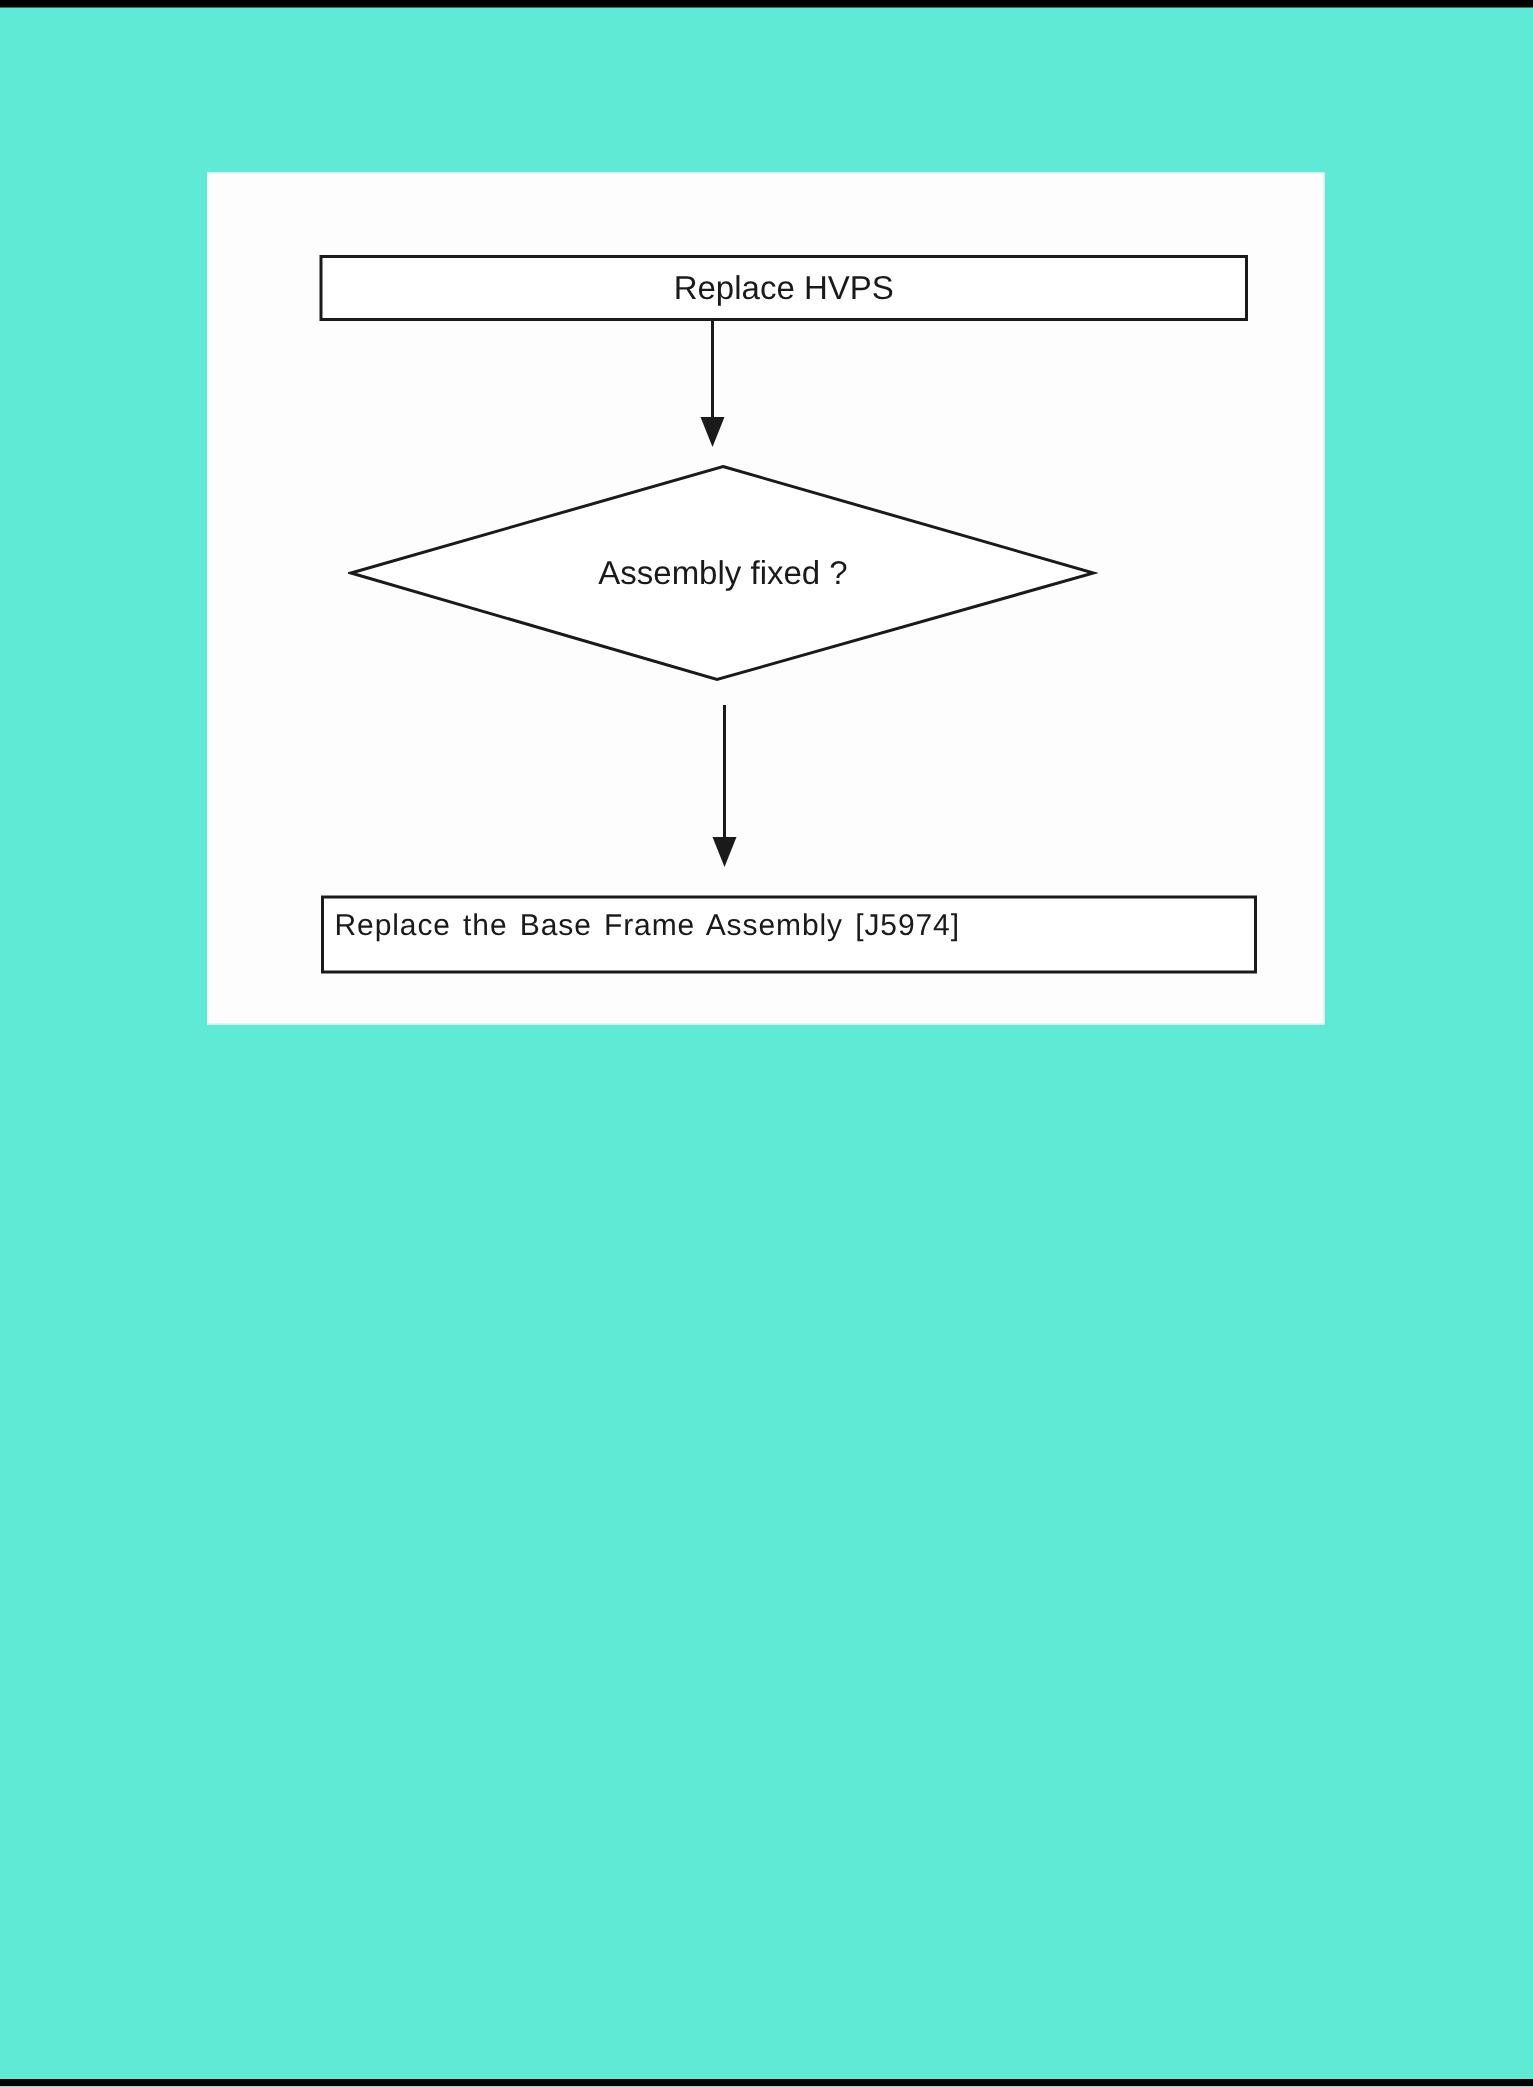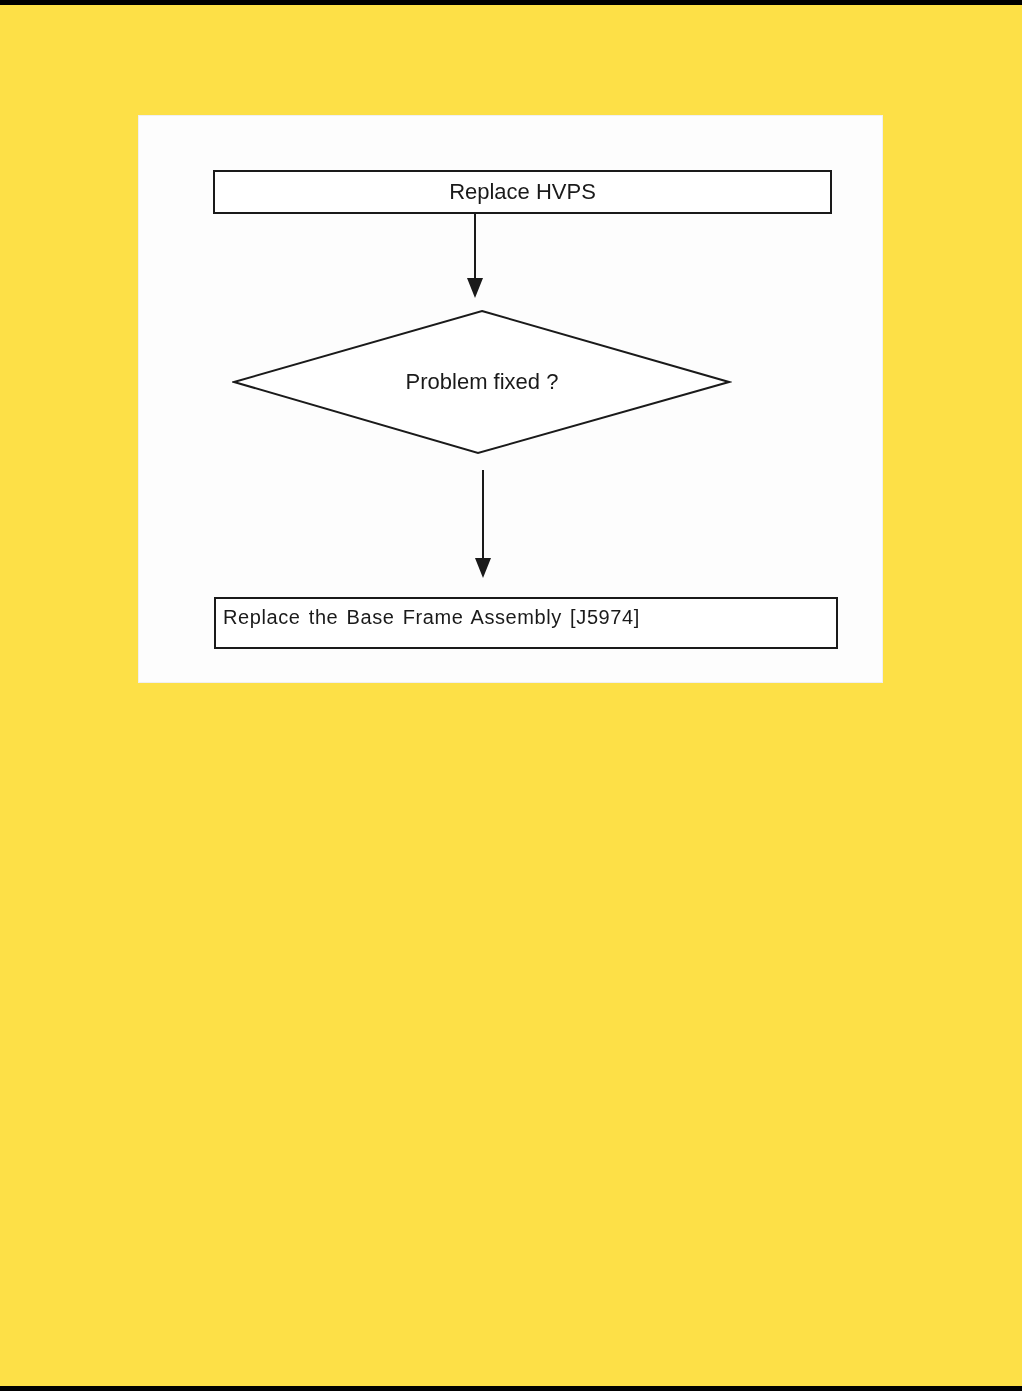--- a/index.html
+++ b/index.html
@@ -1,20 +1,20 @@
 <!DOCTYPE html>
 <html><head>
 <meta charset="utf-8">
 <style>
   html, body { margin: 0; padding: 0; background: #ffffff; }
   .page {
     position: relative;
     width: 1022px;
     height: 1391px;
-    background: #fde047;
+    background: #5eead4;
     font-family: "Liberation Sans", sans-serif;
     color: #1a1a1a;
     overflow: hidden;
   }
   .rule { position: absolute; left: 0; width: 1022px; height: 5px; background: #000000; }
   .rule-top { top: 0; }
   .rule-bottom { top: 1386px; }
   .figure-region {
     position: absolute;
     left: 138px; top: 115px;
@@ -80,21 +80,21 @@
   <svg class="edge-arrow" style="left:465px; top:213px;" width="20" height="86" viewBox="0 0 20 86">
     <line x1="10" y1="0" x2="10" y2="67" stroke="#1a1a1a" stroke-width="2"></line>
     <polygon points="2,65 18,65 10,85" fill="#1a1a1a"></polygon>
   </svg>
 
   <div class="diamond-wrap">
     <svg width="500" height="146" viewBox="0 0 500 146">
       <polygon points="250,2 497,73 246,144 2,73" fill="#ffffff" stroke="#1a1a1a" stroke-width="2" stroke-linejoin="miter"></polygon>
     </svg>
     <div class="diamond-label">
-      <span class="label-text">Problem fixed ?</span>
+      <span class="label-text">Assembly fixed ?</span>
     </div>
   </div>
 
   <svg class="edge-arrow" style="left:473px; top:470px;" width="20" height="110" viewBox="0 0 20 110">
     <line x1="10" y1="0" x2="10" y2="90" stroke="#1a1a1a" stroke-width="2"></line>
     <polygon points="2,88 18,88 10,108" fill="#1a1a1a"></polygon>
   </svg>
 
   <div class="node-rect" id="node-replace-base-frame">
     <span class="label-text">Replace the Base Frame Assembly [J5974]</span>

